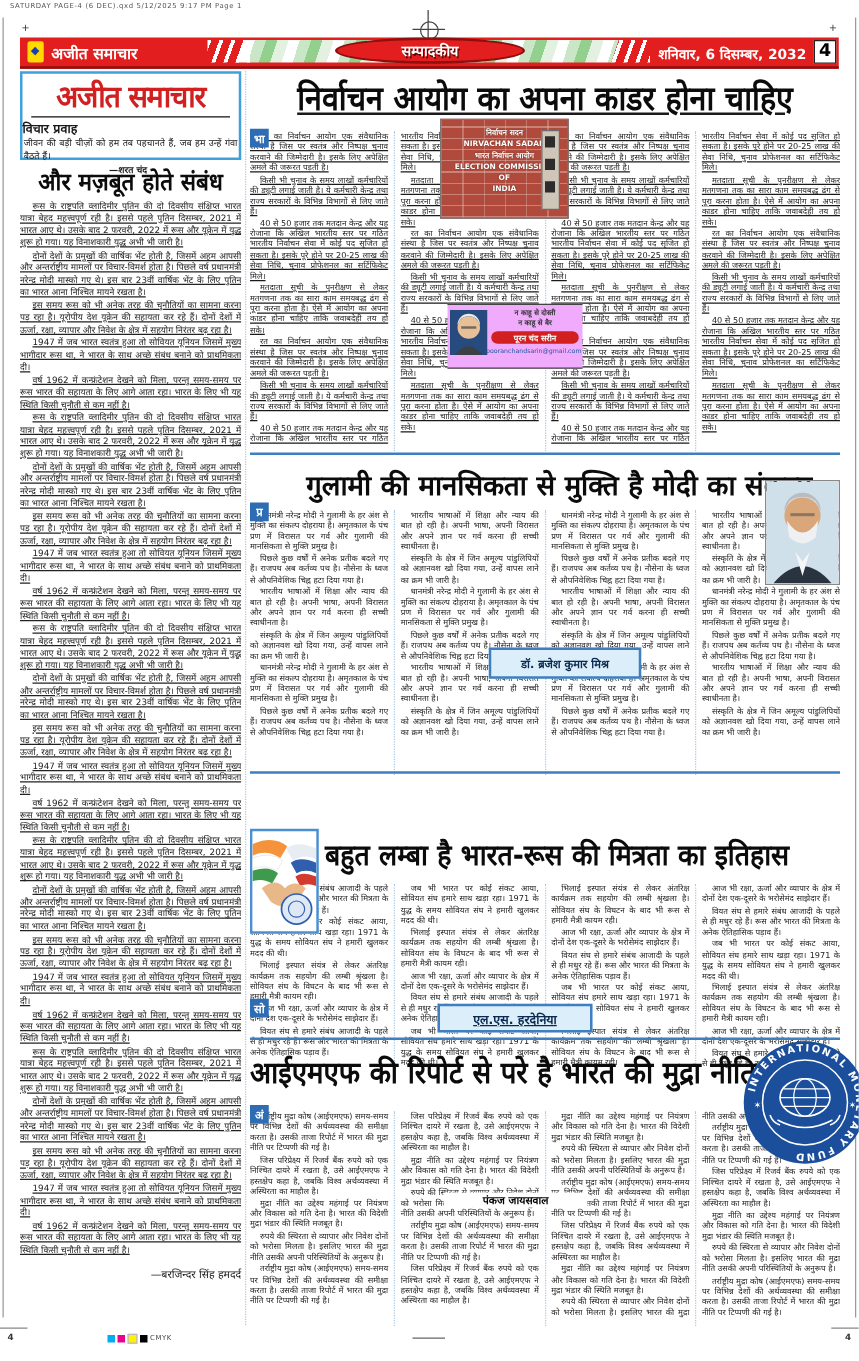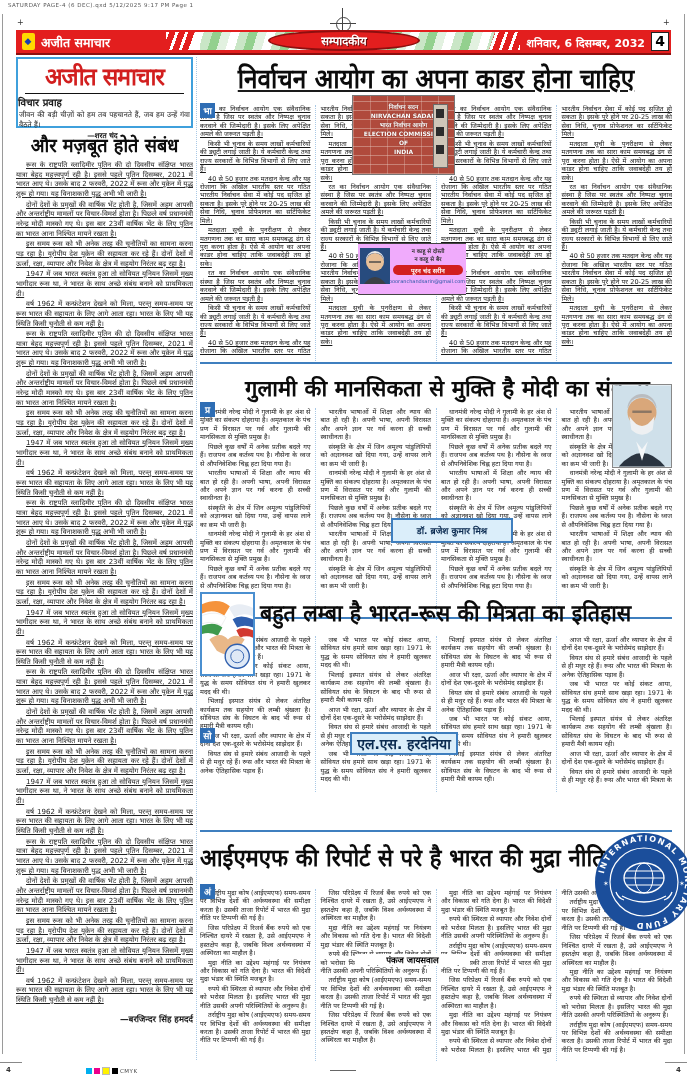--- a/index.html
+++ b/index.html
@@ -37,21 +37,21 @@
   .leftbox .paper{color:#d21f1f;font-weight:bold;font-size:23px;text-align:center;margin-top:1px;letter-spacing:-1px;transform:scaleY(1.05);}
   .leftbox .rule{width:92%;height:1px;background:#111;margin:1px auto 1px;}
   .leftbox .thought{font-weight:bold;font-size:10px;text-align:left;}
   .leftbox .quote{font-size:7.3px;line-height:1.35;text-align:justify;padding:1px 1px 0;}
   .leftbox .qauthor{font-size:7.3px;font-weight:bold;text-align:center;padding-right:4px;}
   .ed-title{left:16px;top:132px;width:177px;text-align:center;font-weight:bold;font-size:19px;color:#0c0c0c;
     transform:scaleX(.95);transform-origin:center;}
   .ed-body{left:16px;top:161px;width:177px;height:849px;overflow:hidden;font-size:7px;line-height:1.38;
     text-align:justify;color:#222;text-decoration:underline;}
   .ed-body p{margin:0 0 1px;text-indent:10px;}
-  .ed-sign{left:16px;top:1013px;width:177px;text-align:right;font-weight:bold;font-size:8.5px;background:#fff;}
+  .ed-sign{left:16px;top:1013px;width:177px;text-align:right;font-weight:normal;font-size:8.5px;background:#fff;}
   .vdot{left:196px;top:57px;width:0;height:1003px;border-left:1px dotted #a9c9e6;}
   
   .article{left:200px;width:472px;}
   .headline{font-weight:bold;color:#0b0b0b;text-align:center;white-space:nowrap;transform-origin:center;}
   .cols{column-gap:10px;column-rule:1px dotted #a9c9e6;font-size:6.5px;line-height:1.3;text-align:justify;
     color:#232323;overflow:hidden;}
   .cols p{margin:0 0 1px;text-indent:8px;}
   .dropcap{position:absolute;width:15px;height:15px;background:#2e6db4;color:#fff;font-weight:bold;font-size:9px;
     display:flex;align-items:center;justify-content:center;z-index:4;}
   .authbox{position:absolute;background:#dbeefa;border:2px solid #3f7fbf;box-sizing:border-box;z-index:4;
@@ -75,24 +75,24 @@
   .sarinbox .motto{position:absolute;left:35px;top:4px;width:70px;text-align:center;font-size:5.6px;font-weight:bold;color:#333;line-height:1.4;}
   .sarinbox .ribbon{position:absolute;left:35px;top:21px;width:70px;height:10px;background:#d21f1f;border-radius:5px;
     color:#fff;font-weight:bold;font-size:6.4px;display:flex;align-items:center;justify-content:center;}
   .sarinbox .email{position:absolute;left:30px;top:34px;width:78px;text-align:center;font-size:5px;color:#2455a4;}
   
   .a2{top:368px;} .a2 .headline{font-size:22px;padding:0 70px 0 45px;margin-top:4px;}
   .a2 .cols{margin-top:6px;height:212px;columns:4;}
   .modi{position:absolute;left:412px;top:16px;width:60px;height:84px;z-index:4;border:1px solid #888;box-sizing:border-box;}
   .abox2{left:160px;top:150px;width:122px;height:25px;font-size:9px;margin-left:31px;}
   
-  .a3{top:588px;} .a3 .headline{font-size:23px;text-align:left;position:absolute;left:60px;top:8px;transform:scaleX(.93);transform-origin:left;}
+  .a3{top:659px;} .a3 .headline{font-size:23px;text-align:left;position:absolute;left:60px;top:8px;transform:scaleX(.93);transform-origin:left;}
   .a3 .cols{margin-top:48px;height:156px;columns:4;}
   .hands{position:absolute;left:0;top:4px;width:55px;height:84px;z-index:4;border:2px solid #4a8fd0;box-sizing:border-box;background:#fff;}
-  .abox3{left:150px;top:144px;width:108px;height:23px;font-size:14px;}
+  .abox3{left:150px;top:144px;width:124px;height:23px;font-size:10px;text-decoration:underline;}
   .a3 .dropcap{left:0;top:140px;}
   
   .a4{top:836px;} .a4 .headline{font-size:24px;width:395px;transform:scaleX(.92);transform-origin:left;text-align:left;margin-top:4px;}
   .a4 .cols{margin-top:16px;height:172px;columns:4;}
   .imf{position:absolute;left:394px;top:-4px;width:100px;height:100px;z-index:5;}
   .a4name{position:absolute;left:155px;top:118px;width:115px;text-align:center;font-weight:bold;font-size:8.5px;
     background:#fff;z-index:4;color:#000;}
   
   .foot{top:1066px;font-size:7px;font-weight:bold;color:#333;}
   .cmykblock{left:86px;top:1067px;display:flex;align-items:center;gap:2px;}

